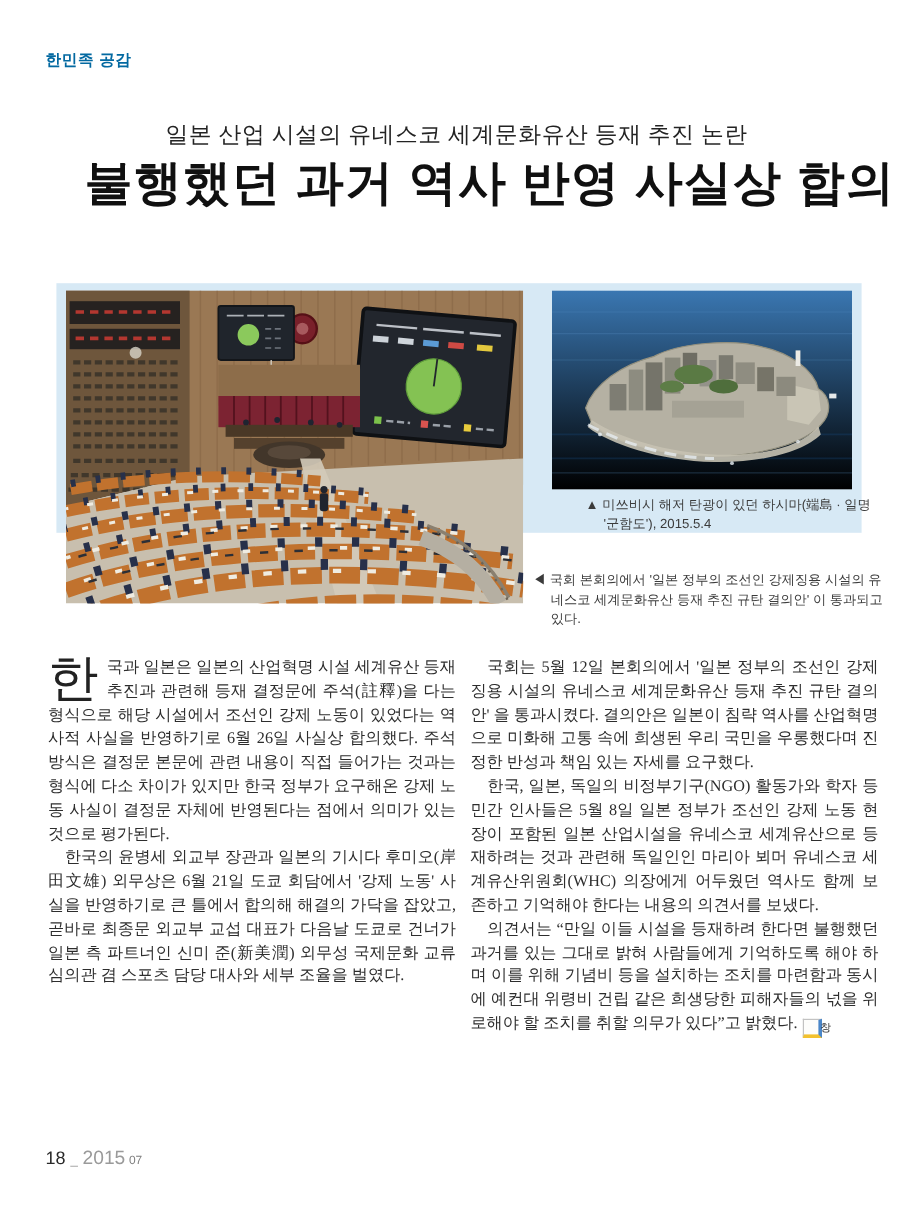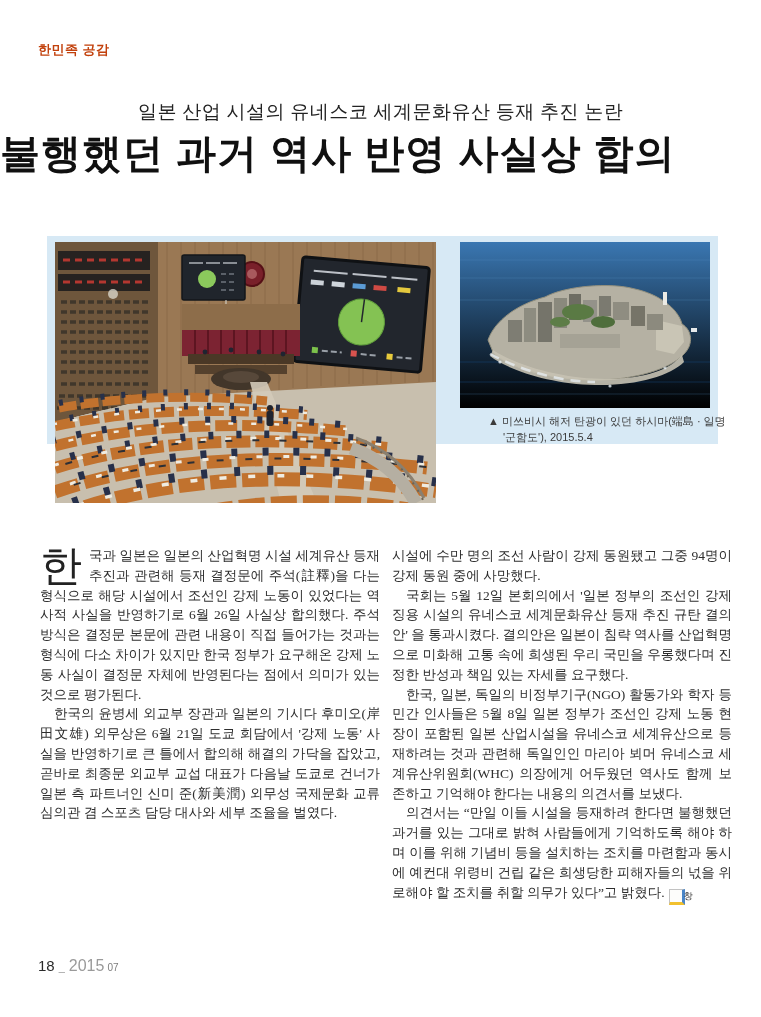--- a/index.html
+++ b/index.html
@@ -2,28 +2,28 @@
 <html><head>
 <meta charset="utf-8">
 <style>
   html,body { margin:0; padding:0; background:#fff; }
   .page {
     position:relative; width:761px; height:1017px; background:#ffffff;
     font-family:"Liberation Sans", sans-serif; overflow:hidden;
   }
   .section-label {
     position:absolute; left:38px; top:41px;
-    font-size:13px; font-weight:bold; color:#c2410c; letter-spacing:0.5px;
+    font-size:13px; font-weight:bold; color:#0369a1; letter-spacing:0.5px;
   }
   .kicker {
     position:absolute; left:0; top:99px; width:761px; text-align:center;
     font-family:"Liberation Serif", serif; font-size:19px; color:#232323; letter-spacing:0.5px;
   }
   .headline {
-    position:absolute; left:0; top:127px; width:746px; text-align:left;
+    position:absolute; left:0; top:127px; width:746px; text-align:right;
     font-size:40px; line-height:52px; font-weight:bold; color:#101010; letter-spacing:1px;
   }
   .photo-panel {
     position:absolute; left:47px; top:236px; width:671px; height:208px;
     background:#d7e9f5;
   }
   .assembly-photo { position:absolute; left:8px; top:6px; width:381px; height:261px; display:block; }
   .island-photo   { position:absolute; left:413px; top:6px; width:250px; height:166px; display:block; }
   .caption { font-size:11px; line-height:16px; color:#3b3b3b; padding-left:15px; text-indent:-15px; }
   .caption-island   { position:absolute; left:441px; top:177px; width:230px; }
@@ -204,29 +204,29 @@
         <rect x="203" y="50" width="4" height="13" fill="#ecebe5"></rect>
         <rect x="231" y="86" width="6" height="4" fill="#e6e9ea"></rect>
       </g>
       <path d="M30 112 C60 128 100 140 135 140" stroke="#e8eff4" stroke-width="2.5" opacity="0.75" stroke-dasharray="10 7" fill="none"></path>
       <circle cx="40" cy="120" r="1.6" fill="#eaf1f6" opacity="0.8"></circle>
       <circle cx="150" cy="144" r="1.6" fill="#eaf1f6" opacity="0.8"></circle>
       <circle cx="205" cy="126" r="1.6" fill="#eaf1f6" opacity="0.7"></circle>
     </svg>
 
     <div class="caption caption-island">▲ 미쓰비시 해저 탄광이 있던 하시마(端島 · 일명 '군함도'), 2015.5.4</div>
+    <div class="caption caption-assembly">◀ 국회 본회의에서 '일본 정부의 조선인 강제징용 시설의 유네스코 세계문화유산 등재 추진 규탄 결의안' 이 통과되고 있다.</div>
   </div>
 
   <div class="column col-left">
     <p><span class="dropcap">한</span><span>국과 일본은 일본의 산업혁명 시설 세계유산 등재 추진과 관련해 등재 결정문에 주석(註釋)을 다는 형식으로 해당 시설에서 조선인 강제 노동이 있었다는 역사적 사실을 반영하기로 6월 26일 사실상 합의했다. 주석 방식은 결정문 본문에 관련 내용이 직접 들어가는 것과는 형식에 다소 차이가 있지만 한국 정부가 요구해온 강제 노동 사실이 결정문 자체에 반영된다는 점에서 의미가 있는 것으로 평가된다.</span></p>
     <p class="indent">한국의 윤병세 외교부 장관과 일본의 기시다 후미오(岸田文雄) 외무상은 6월 21일 도쿄 회담에서 '강제 노동' 사실을 반영하기로 큰 틀에서 합의해 해결의 가닥을 잡았고, 곧바로 최종문 외교부 교섭 대표가 다음날 도쿄로 건너가 일본 측 파트너인 신미 준(新美潤) 외무성 국제문화 교류 심의관 겸 스포츠 담당 대사와 세부 조율을 벌였다.</p>
   </div>
 
   <div class="column col-right">
-    <p>시설에 수만 명의 조선 사람이 강제 동원됐고 그중 94명이 강제 동원 중에 사망했다.</p>
     <p class="indent">국회는 5월 12일 본회의에서 '일본 정부의 조선인 강제징용 시설의 유네스코 세계문화유산 등재 추진 규탄 결의안' 을 통과시켰다. 결의안은 일본이 침략 역사를 산업혁명으로 미화해 고통 속에 희생된 우리 국민을 우롱했다며 진정한 반성과 책임 있는 자세를 요구했다.</p>
     <p class="indent">한국, 일본, 독일의 비정부기구(NGO) 활동가와 학자 등 민간 인사들은 5월 8일 일본 정부가 조선인 강제 노동 현장이 포함된 일본 산업시설을 유네스코 세계유산으로 등재하려는 것과 관련해 독일인인 마리아 뵈머 유네스코 세계유산위원회(WHC) 의장에게 어두웠던 역사도 함께 보존하고 기억해야 한다는 내용의 의견서를 보냈다.</p>
     <p class="indent"><span>의견서는 “만일 이들 시설을 등재하려 한다면 불행했던 과거를 있는 그대로 밝혀 사람들에게 기억하도록 해야 하며 이를 위해 기념비 등을 설치하는 조치를 마련함과 동시에 예컨대 위령비 건립 같은 희생당한 피해자들의 넋을 위로해야 할 조치를 취할 의무가 있다”고 밝혔다.</span><span class="endmark">창</span></p>
   </div>
 
   <div class="footer">
     <span class="num">18</span><span class="sep">_</span><span class="year">2015</span><span class="month">07</span>
   </div>
 
 </div>

